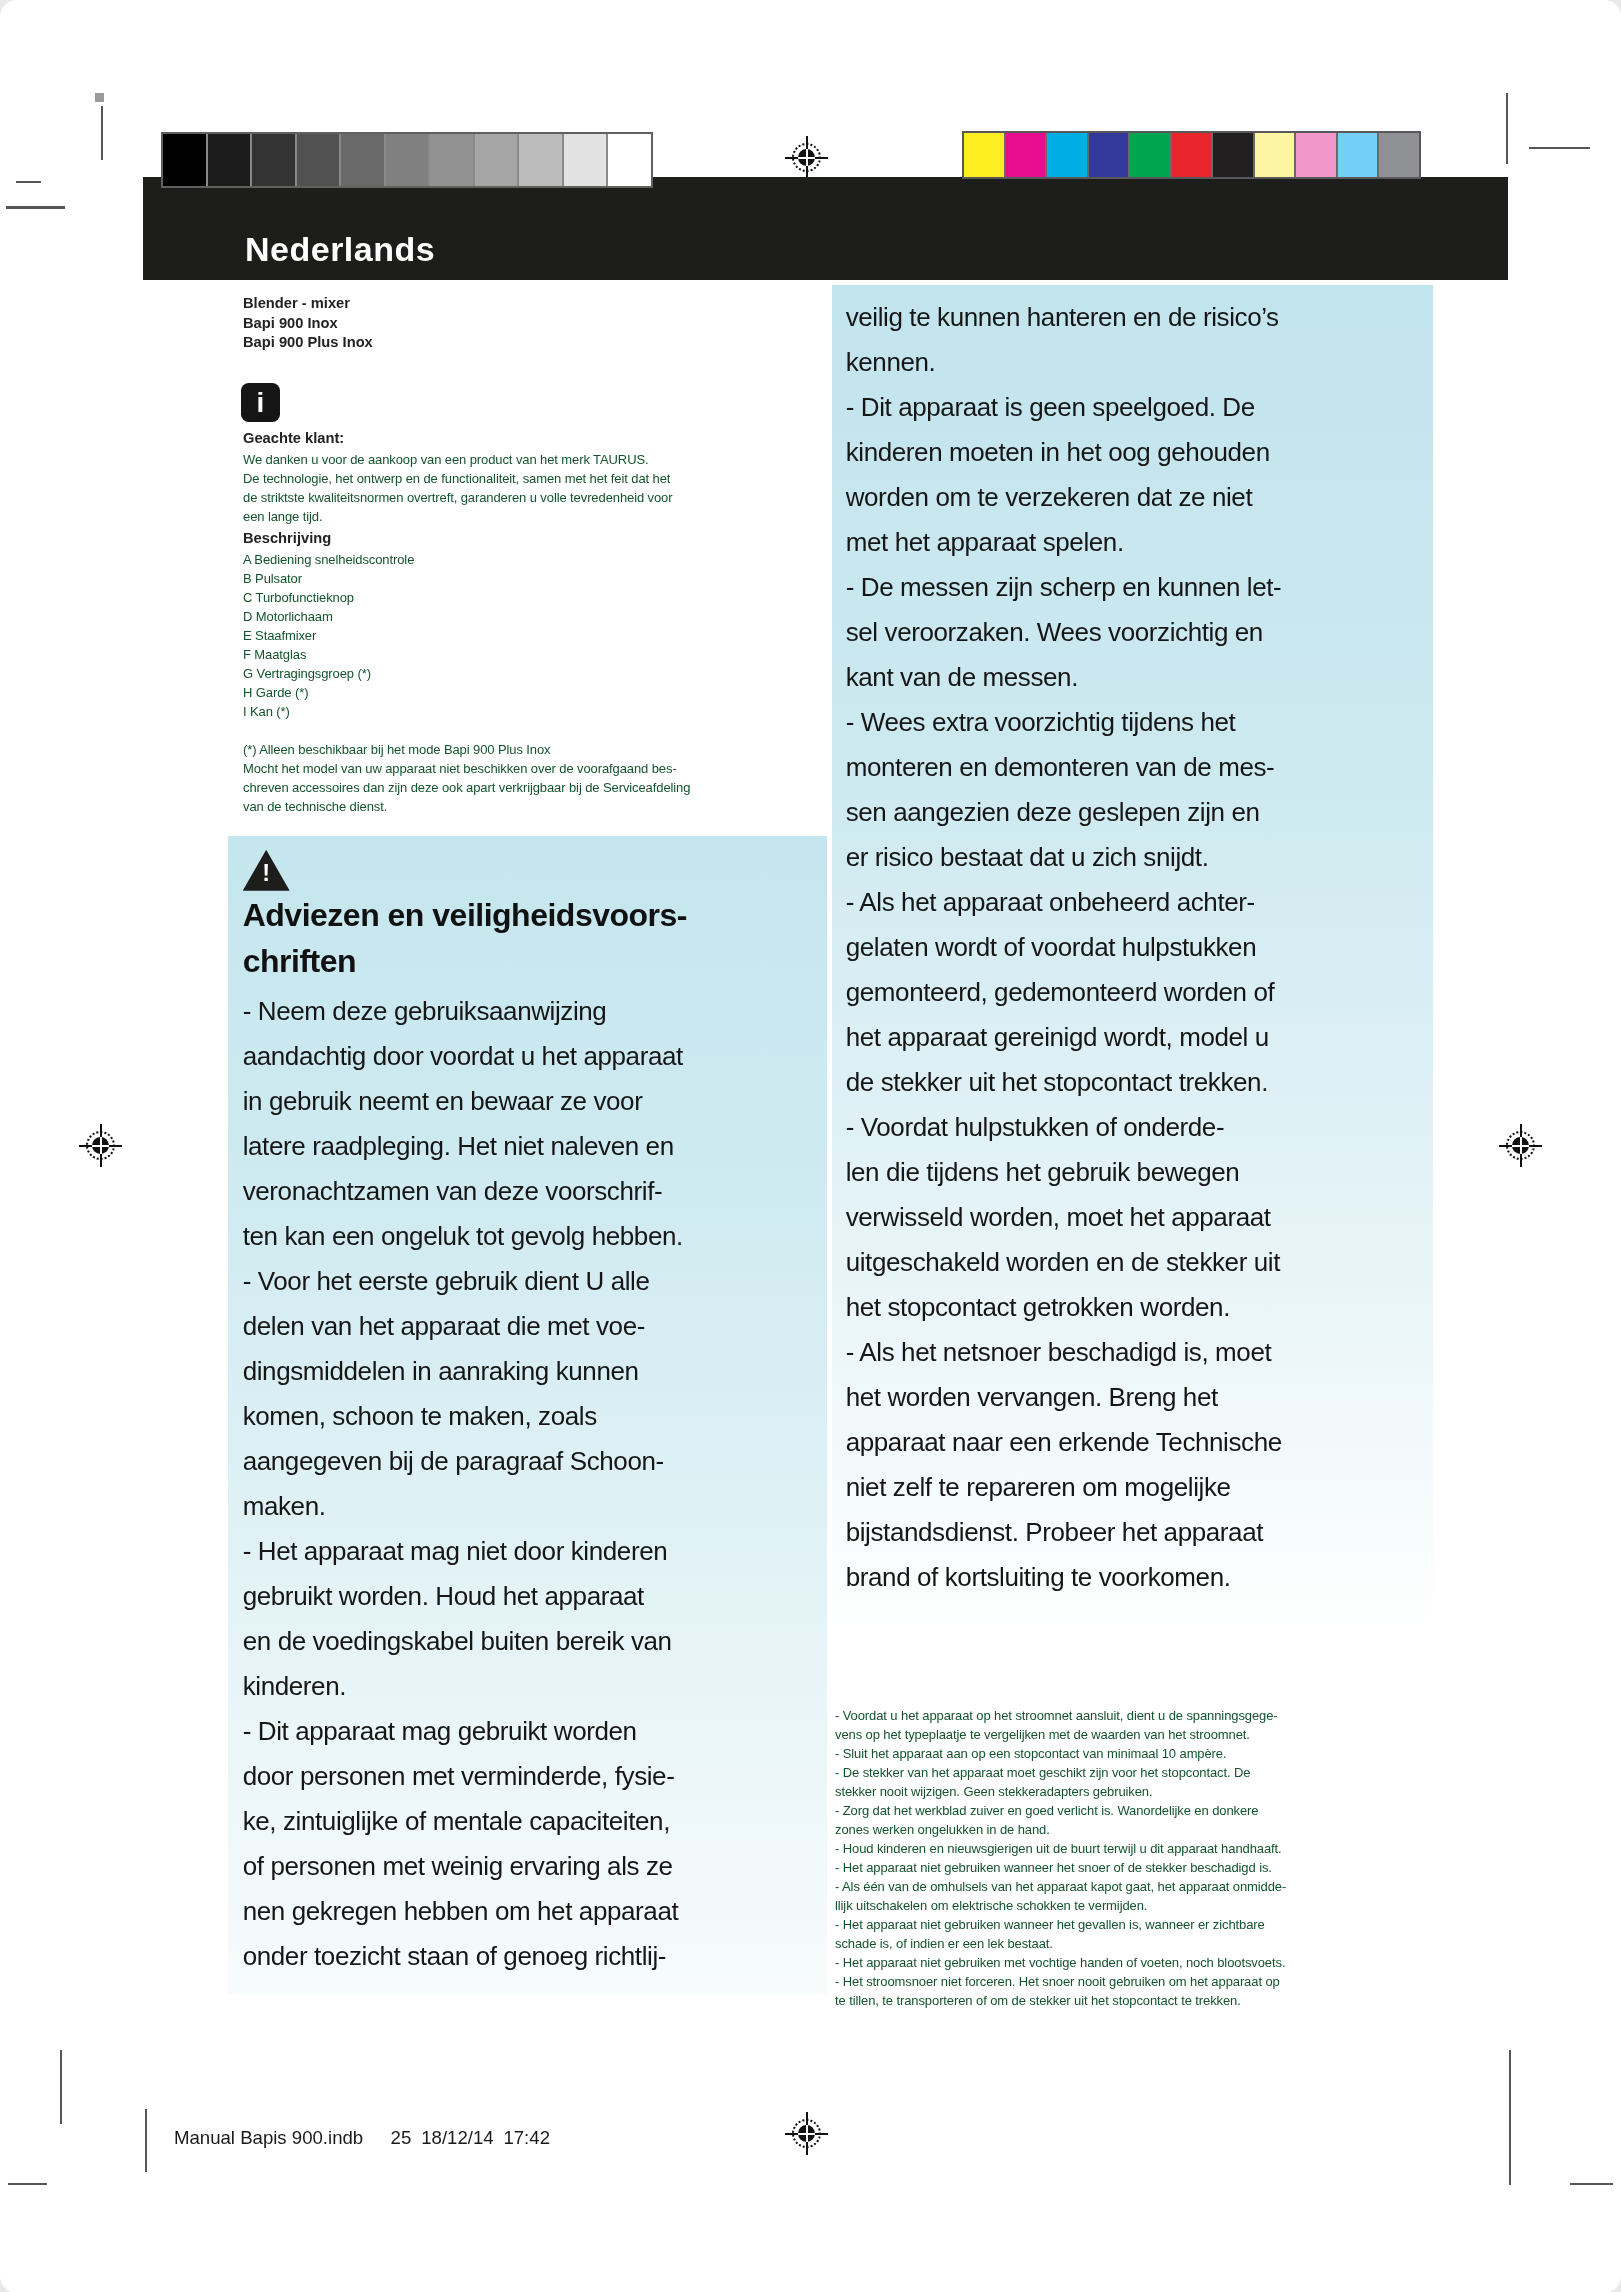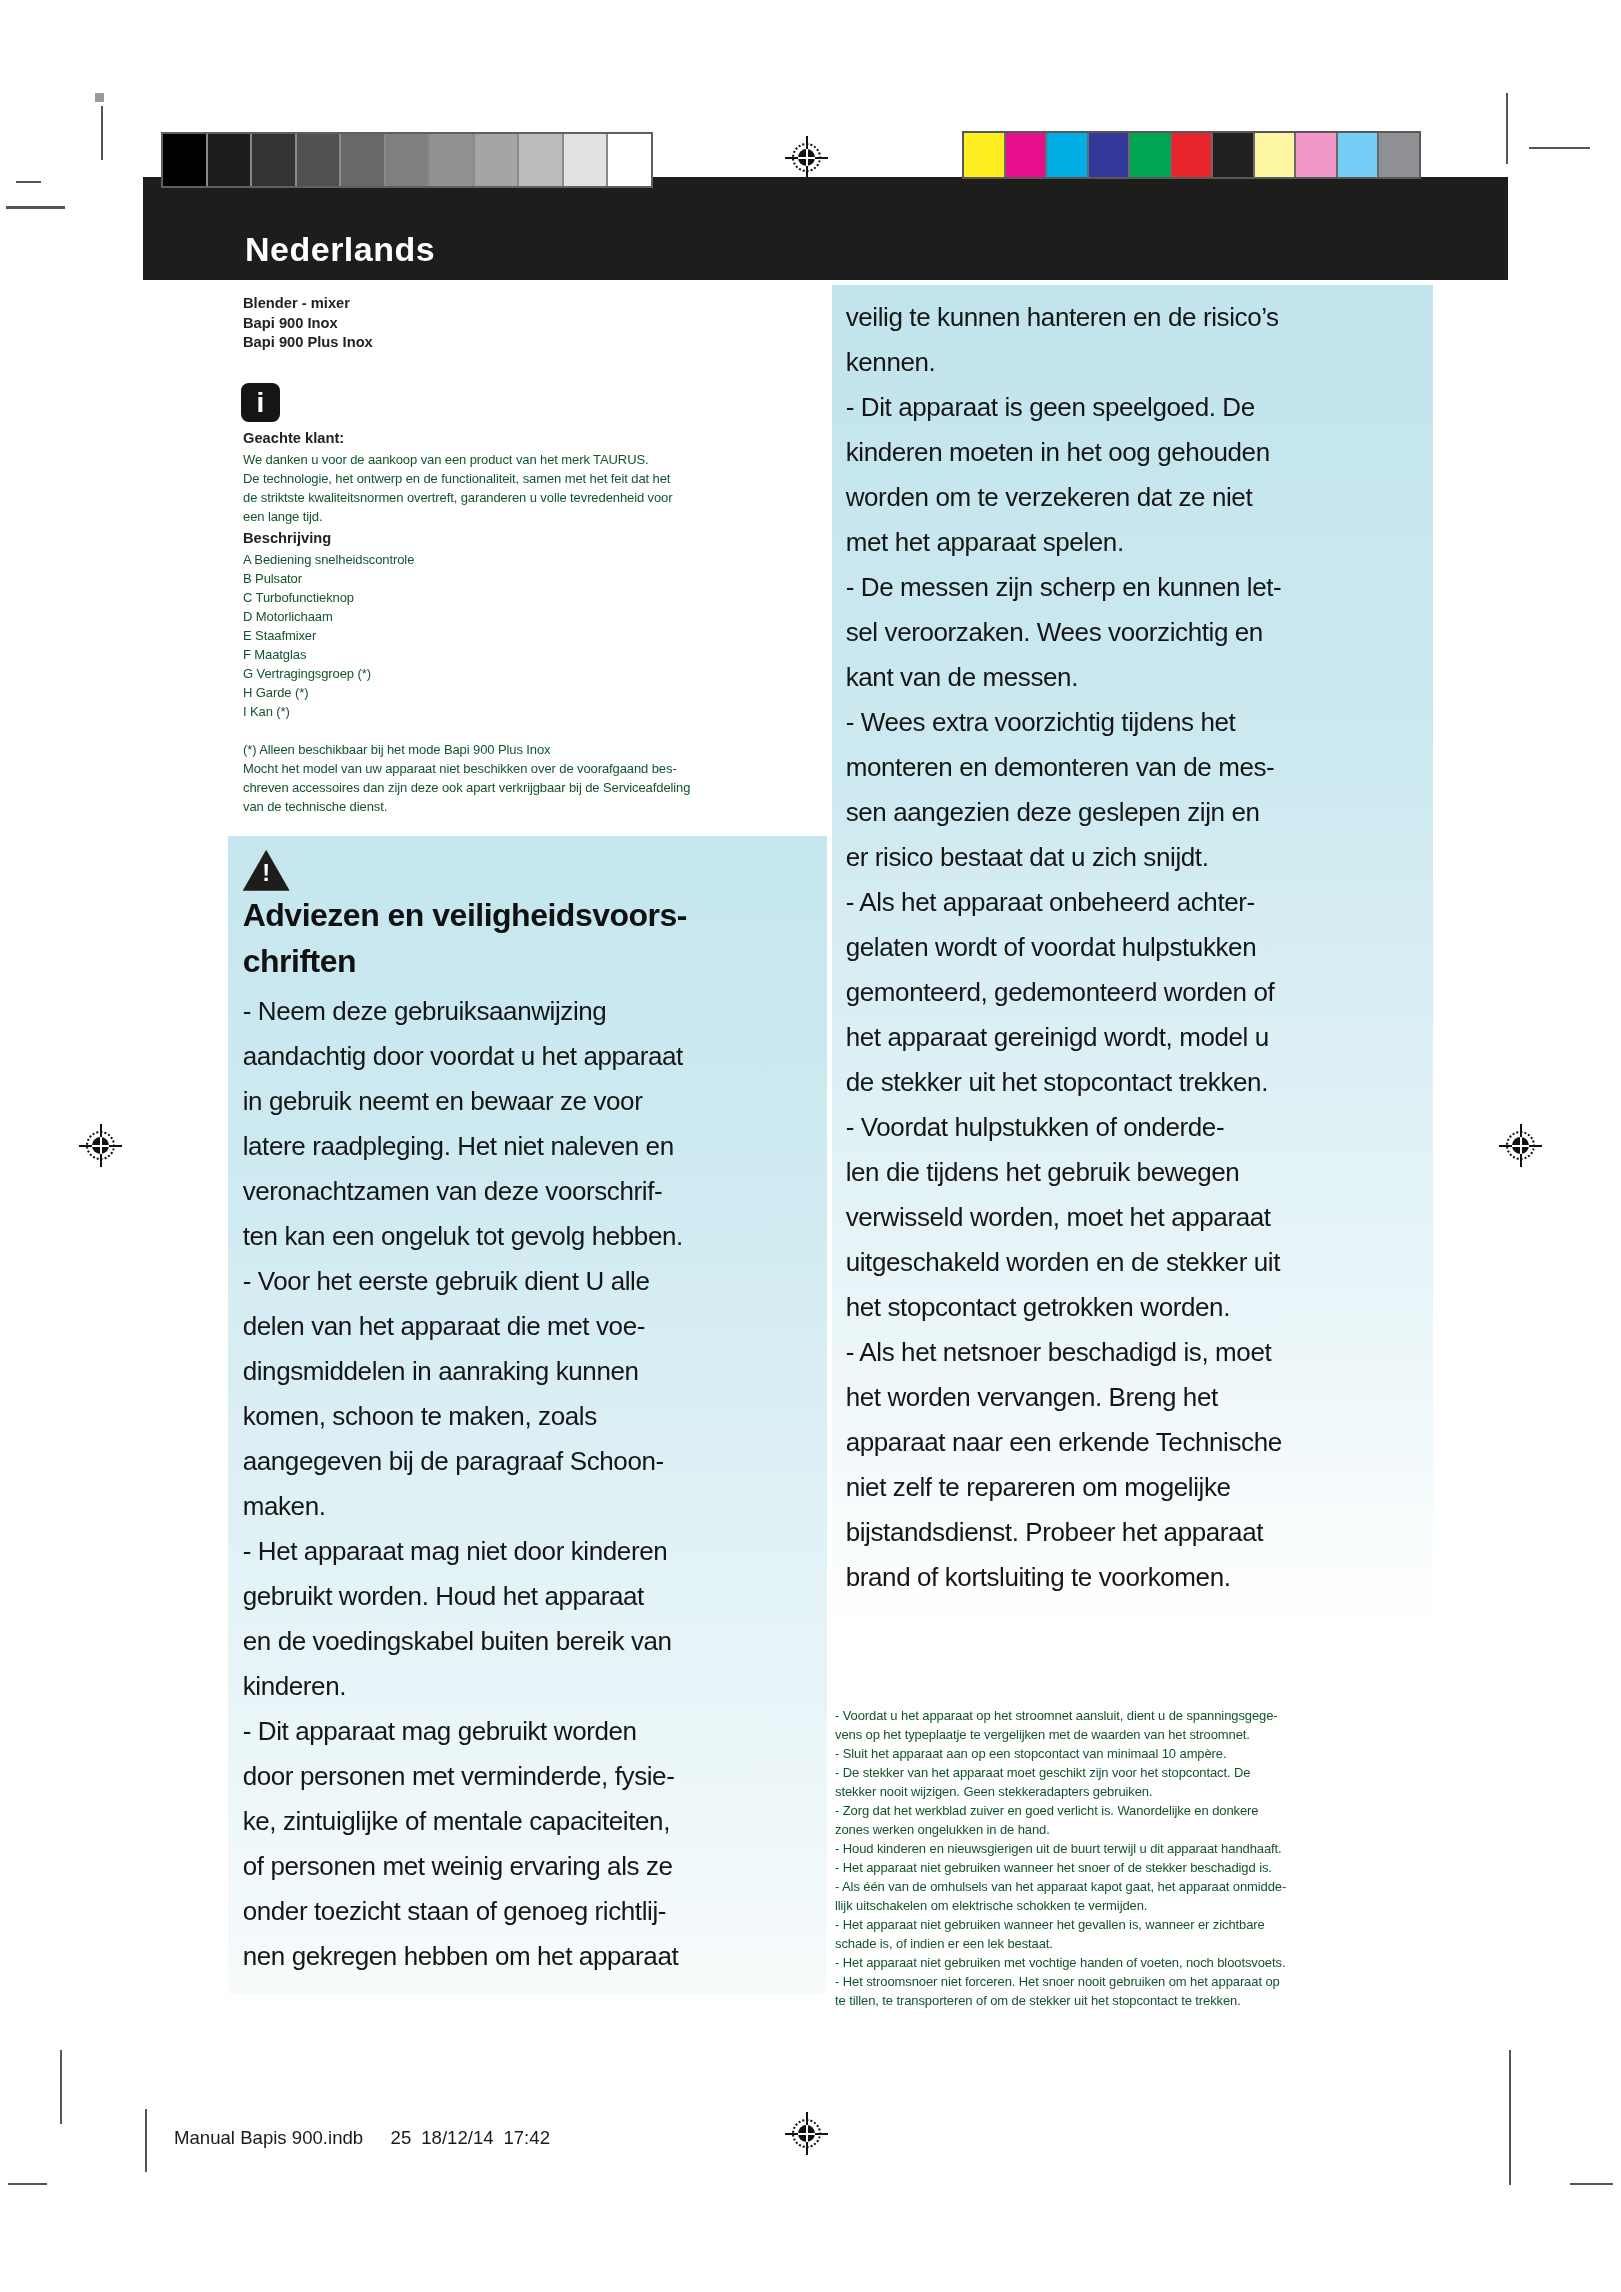--- a/index.html
+++ b/index.html
@@ -1,18 +1,18 @@
 <!DOCTYPE html>
 <html><head>
 <meta charset="utf-8">
 <style>
   html,body{margin:0;padding:0;background:#e9e9e9;}
   .page{
     position:relative;width:1621px;height:2293px;background:#ffffff;
-    font-family:"Liberation Sans", sans-serif;color:#1c1c1c;overflow:hidden;
+    font-family:"Liberation Sans", sans-serif;color:#1c1c1c;overflow:hidden;border-radius:17px;
   }
   
   .calbar{position:absolute;display:flex;gap:2px;box-sizing:border-box;}
   .gray-bar{left:161px;top:132px;width:492px;height:56px;border:2.9px solid #606060;background:#8a8a8a;}
   .color-bar{left:962px;top:131px;width:459px;height:48px;border:2.9px solid #58585a;background:#6a6a6a;}
   .swatch{flex:1 1 0;}
   
   .band{position:absolute;left:143px;top:177px;width:1365px;height:103px;background:#1d1d1b;}
   .band .lang{position:absolute;left:102px;top:53px;font-size:34px;font-weight:bold;color:#ffffff;letter-spacing:0.5px;}
   
@@ -205,22 +205,22 @@
         <div>aangegeven bij de paragraaf Schoon-</div>
         <div>maken.</div>
         <div>- Het apparaat mag niet door kinderen</div>
         <div>gebruikt worden. Houd het apparaat</div>
         <div>en de voedingskabel buiten bereik van</div>
         <div>kinderen.</div>
         <div>- Dit apparaat mag gebruikt worden</div>
         <div>door personen met verminderde, fysie-</div>
         <div>ke, zintuiglijke of mentale capaciteiten,</div>
         <div>of personen met weinig ervaring als ze</div>
+        <div>nen gekregen hebben om het apparaat</div>
         <div>onder toezicht staan of genoeg richtlij-</div>
-        <div>nen gekregen hebben om het apparaat</div>
       </div>
   </div>
 
   <div class="bluebox bluebox-right">
     <div class="abs big-text" style="left:13.7px;top:9.8px;width:584px;">
         <div>veilig te kunnen hanteren en de risico’s</div>
         <div>kennen.</div>
         <div>- Dit apparaat is geen speelgoed. De</div>
         <div>kinderen moeten in het oog gehouden</div>
         <div>worden om te verzekeren dat ze niet</div>

